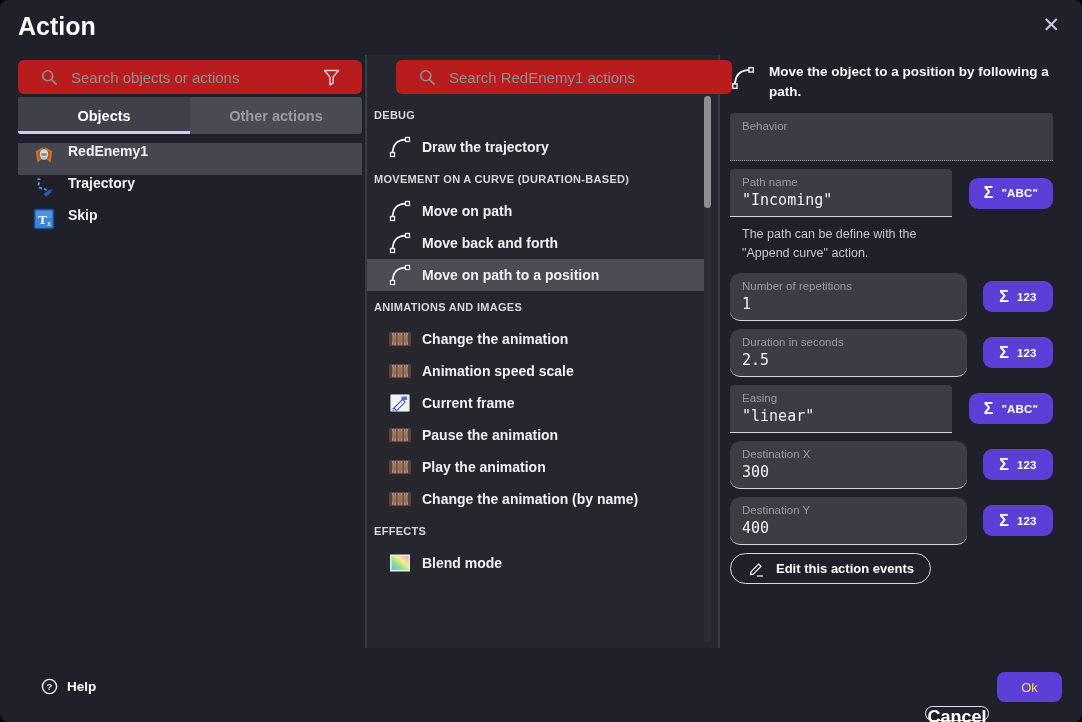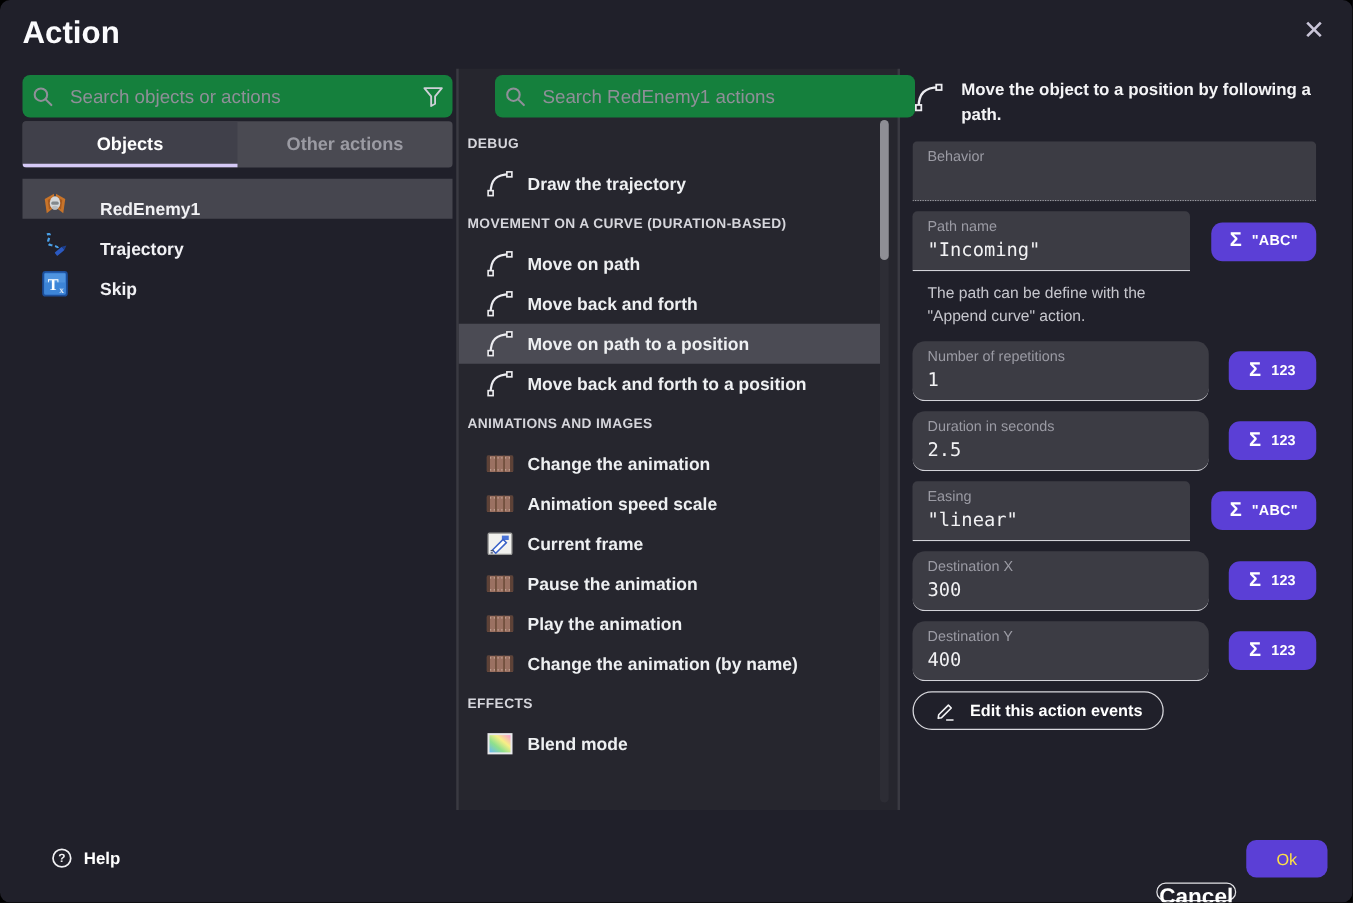--- a/index.html
+++ b/index.html
@@ -11,34 +11,34 @@
   .close-btn { position:absolute; right:22px; top:14px; background:none; border:none; color:#c9c5d8; font-size:21px; cursor:pointer; line-height:1; }
 
   
   .col-left { position:absolute; left:18px; top:60px; width:344px; }
   .divider { position:absolute; top:55px; width:2px; height:593px; background:#3a3a42; }
   .d1 { left:365px; } .d2 { left:718px; }
   .col-mid-bg { position:absolute; left:367px; top:55px; width:351px; height:593px; background:#26262e; }
   .col-right { position:absolute; left:730px; top:62px; width:323px; }
 
   
-  .searchbar { display:flex; align-items:center; gap:10px; height:34px; background:#15803d; border-radius:6px; padding:0 4px; }
+  .searchbar { display:flex; align-items:center; gap:10px; height:34px; background:#b91c1c; border-radius:6px; padding:0 19px; }
   .searchbar input { flex:1; background:transparent; border:none; outline:none; color:#e8e8ea; font-size:15px; font-family:inherit; min-width:0; }
   .searchbar input::placeholder { color:#8f8f98; }
   .mid-search { position:absolute; left:7px; top:5px; width:336px; }
 
   
   .tabs { display:flex; height:37px; margin-top:3px; background:#4a4a52; border-radius:3px; overflow:hidden; }
   .tab { flex:1; display:flex; align-items:center; justify-content:center; font-size:14.5px; font-weight:bold; color:#9b9ba3; cursor:pointer; position:relative; }
   .tab.active { background:#40404a; color:#ffffff; }
   .tab.active::after { content:""; position:absolute; left:0; right:0; bottom:0; height:3px; background:#d5c9f6; }
 
   
   #object-list { margin-top:9px; }
-  .obj-row { display:flex; align-items:flex-end; gap:24px; height:32px; padding-left:14px; cursor:pointer; }
+  .obj-row { display:flex; align-items:flex-start; gap:12px; height:32px; padding-left:14px; cursor:pointer; }
   .obj-row.sel { background:#46464f; }
   .obj-label { font-size:14px; font-weight:bold; color:#f1f1f4; }
   .ic { width:24px; height:24px; display:inline-flex; align-items:center; justify-content:center; flex:none; }
 
   
   #action-list { position:absolute; left:367px; top:99px; width:337px; }
   .action-row { display:flex; align-items:center; gap:10px; height:32px; padding-left:21px; cursor:pointer; }
   .action-row.sel { background:#4b4b54; }
   .action-label { font-size:14px; font-weight:bold; color:#eef0f2; white-space:nowrap; }
   .sec-header { display:flex; align-items:center; height:32px; padding-left:7px; font-size:11px; font-weight:bold; color:#d6d6dc; letter-spacing:.3px; }
@@ -190,30 +190,20 @@
       <div class="action-row sel">
         <span class="ic">
           <svg viewBox="0 0 24 24" width="24" height="24">
             <path d="M4.5 19.5 C4.5 9 9 4.5 19.5 4.5" fill="none" stroke="#ececf0" stroke-width="1.8"></path>
             <rect x="2.5" y="17.5" width="4" height="4" fill="#26262e" stroke="#ececf0" stroke-width="1.3"></rect>
             <rect x="17.5" y="2.5" width="4" height="4" fill="#26262e" stroke="#ececf0" stroke-width="1.3"></rect>
           </svg>
         </span>
         <span class="action-label">Move on path to a position</span>
       </div>
-      <div class="action-row">
-        <span class="ic">
-          <svg viewBox="0 0 24 24" width="24" height="24">
-            <path d="M4.5 19.5 C4.5 9 9 4.5 19.5 4.5" fill="none" stroke="#ececf0" stroke-width="1.8"></path>
-            <rect x="2.5" y="17.5" width="4" height="4" fill="#26262e" stroke="#ececf0" stroke-width="1.3"></rect>
-            <rect x="17.5" y="2.5" width="4" height="4" fill="#26262e" stroke="#ececf0" stroke-width="1.3"></rect>
-          </svg>
-        </span>
-        <span class="action-label">Move back and forth to a position</span>
-      </div>
       <div class="sec-header">ANIMATIONS AND IMAGES</div>
       <div class="action-row">
         <span class="ic">
           <svg viewBox="0 0 24 24" width="24" height="24">
             <rect x="1.5" y="5.5" width="21" height="13" rx="1" fill="#9b7162"></rect>
             <rect x="1.5" y="5.5" width="2.5" height="13" fill="#5e4237"></rect>
             <rect x="20" y="5.5" width="2.5" height="13" fill="#5e4237"></rect>
             <rect x="8" y="5.5" width="1.5" height="13" fill="#74513f"></rect>
             <rect x="14.5" y="5.5" width="1.5" height="13" fill="#74513f"></rect>
             <line x1="4" y1="7.2" x2="20" y2="7.2" stroke="#c9ab9c" stroke-width="1" stroke-dasharray="1 2"></line>

